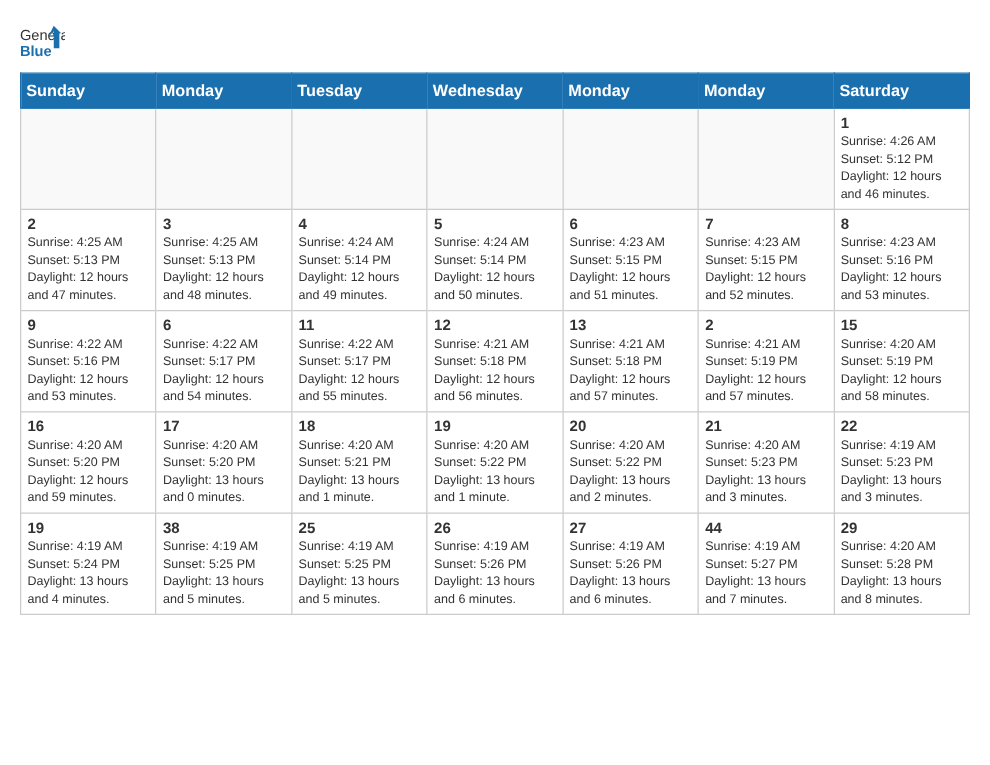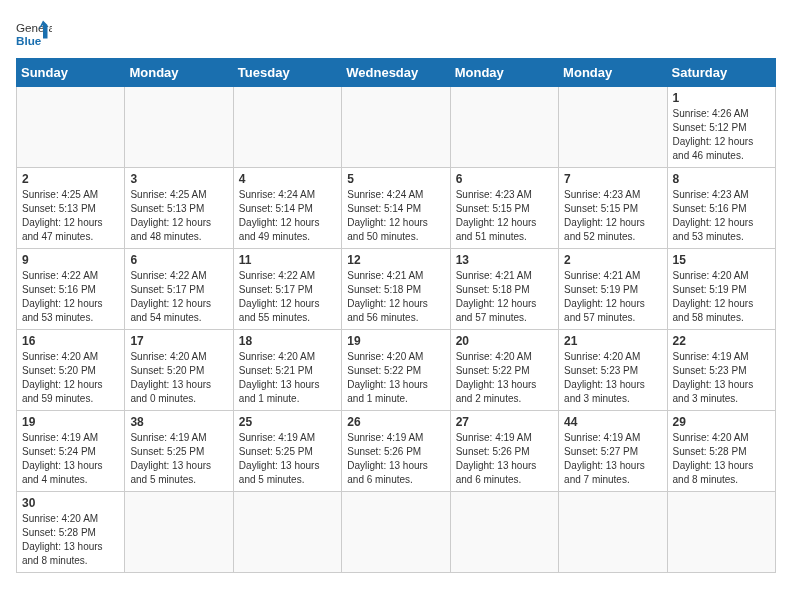--- a/index.html
+++ b/index.html
@@ -290,28 +290,14 @@
 Sunset: 5:27 PM
 Daylight: 13 hours and 7 minutes.</div>
         </td>
         <td>
           <span class="day-number">29</span>
           <div class="day-info" style="white-space: pre-line;">Sunrise: 4:20 AM
 Sunset: 5:28 PM
 Daylight: 13 hours and 8 minutes.</div>
         </td>
       </tr>
-      <tr>
-        <td>
-          <span class="day-number">30</span>
-          <div class="day-info" style="white-space: pre-line;">Sunrise: 4:20 AM
-Sunset: 5:28 PM
-Daylight: 13 hours and 8 minutes.</div>
-        </td>
-        <td class="empty"></td>
-        <td class="empty"></td>
-        <td class="empty"></td>
-        <td class="empty"></td>
-        <td class="empty"></td>
-        <td class="empty"></td>
-      </tr>
     </tbody>
 </table>
 
 </body></html>

